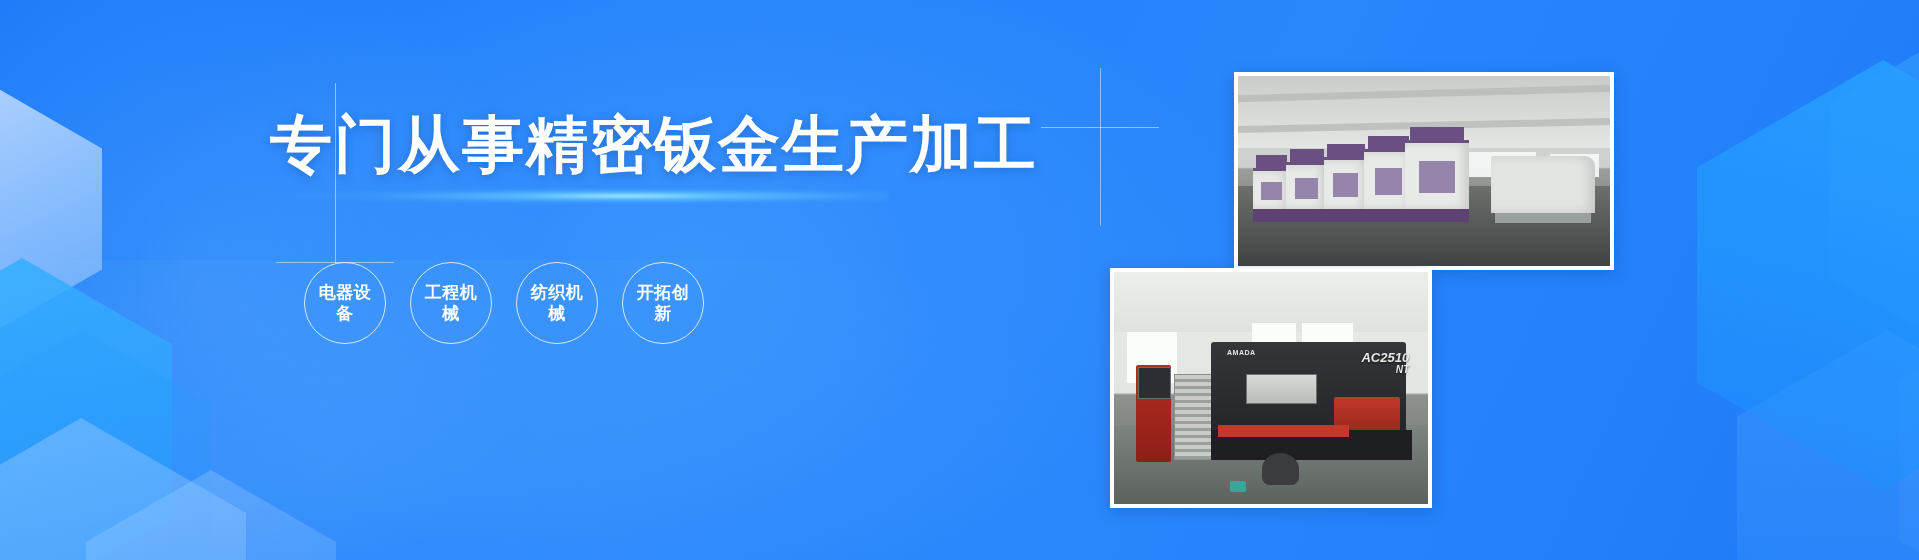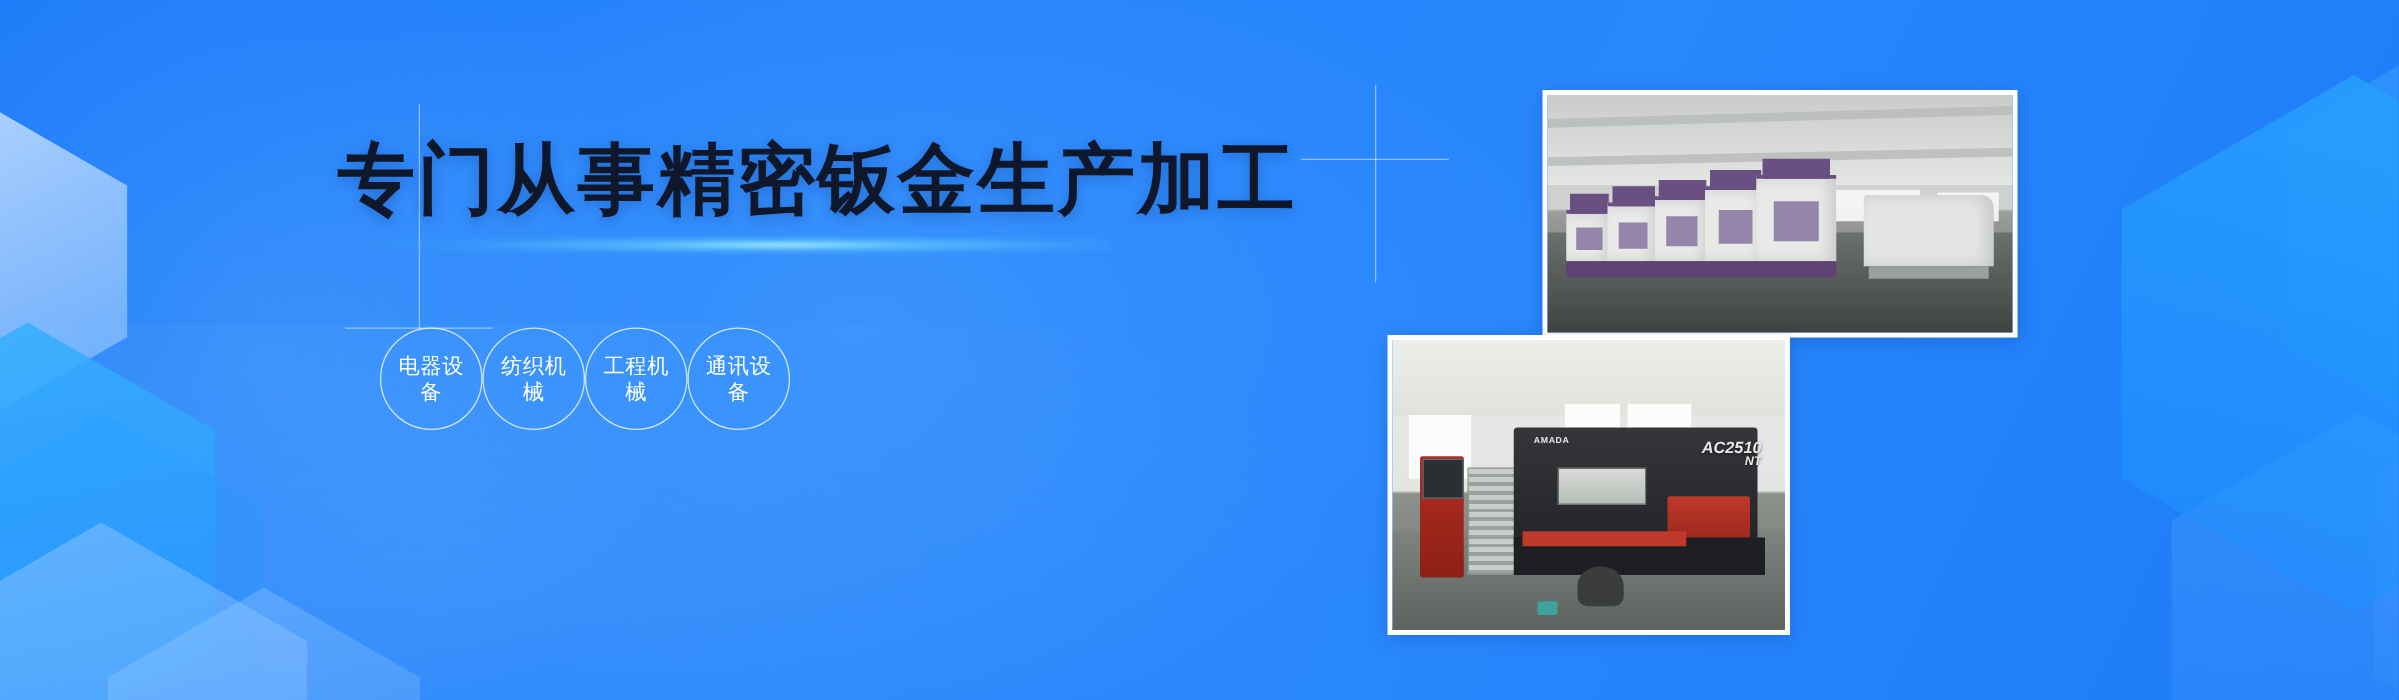--- a/index.html
+++ b/index.html
@@ -89,21 +89,21 @@
   
   .headline-wrap {
     position: absolute;
     left: 270px;
     top: 112px;
     width: 640px;
   }
   .headline {
     font-size: 62px;
     font-weight: bold;
-    color: #0f172a;
+    color: #ffffff;
     letter-spacing: 2px;
     line-height: 1.08;
     white-space: nowrap;
     text-shadow: 0 2px 10px rgba(0,40,110,0.28);
   }
   .headline-glow {
     position: absolute;
     left: 18px;
     top: 76px;
     width: 600px;
@@ -124,20 +124,22 @@
     white-space: nowrap;
     text-shadow: 0 1px 5px rgba(0,40,110,0.22);
   }
 
   
   .badges {
     position: absolute;
     left: 304px;
     top: 262px;
     display: flex;
+    gap: 24px;
+    font-weight: bold;
   }
   .badge {
     width: 82px;
     height: 82px;
     border-radius: 50%;
     border: 1px solid rgba(255,255,255,0.78);
     display: flex;
     align-items: center;
     justify-content: center;
     text-align: center;
@@ -304,27 +306,27 @@
     <div class="headline">专门从事精密钣金生产加工</div>
     <div class="headline-glow"></div>
   </div>
 
 
   <div class="badges">
     <div class="badge">
       <span>电器设备</span>
     </div>
     <div class="badge">
+      <span>工程机械</span>
+    </div>
+    <div class="badge">
       <span>纺织机械</span>
     </div>
     <div class="badge">
-      <span>工程机械</span>
-    </div>
-    <div class="badge">
-      <span>通讯设备</span>
+      <span>开拓创新</span>
     </div>
   </div>
 
   <div class="photo photo-top">
     <div class="ph-inner">
       <div class="f1-bg"></div>
       <div class="f1-ceil"></div>
       <div class="f1-beam" style="left:0; top:14px; width:100%; transform:rotate(-1.6deg);"></div>
       <div class="f1-beam" style="left:0; top:46px; width:100%; transform:rotate(-1.2deg);"></div>
       <div class="f1-win" style="left:58%; top:40%; width:22%; height:13%;"></div>

